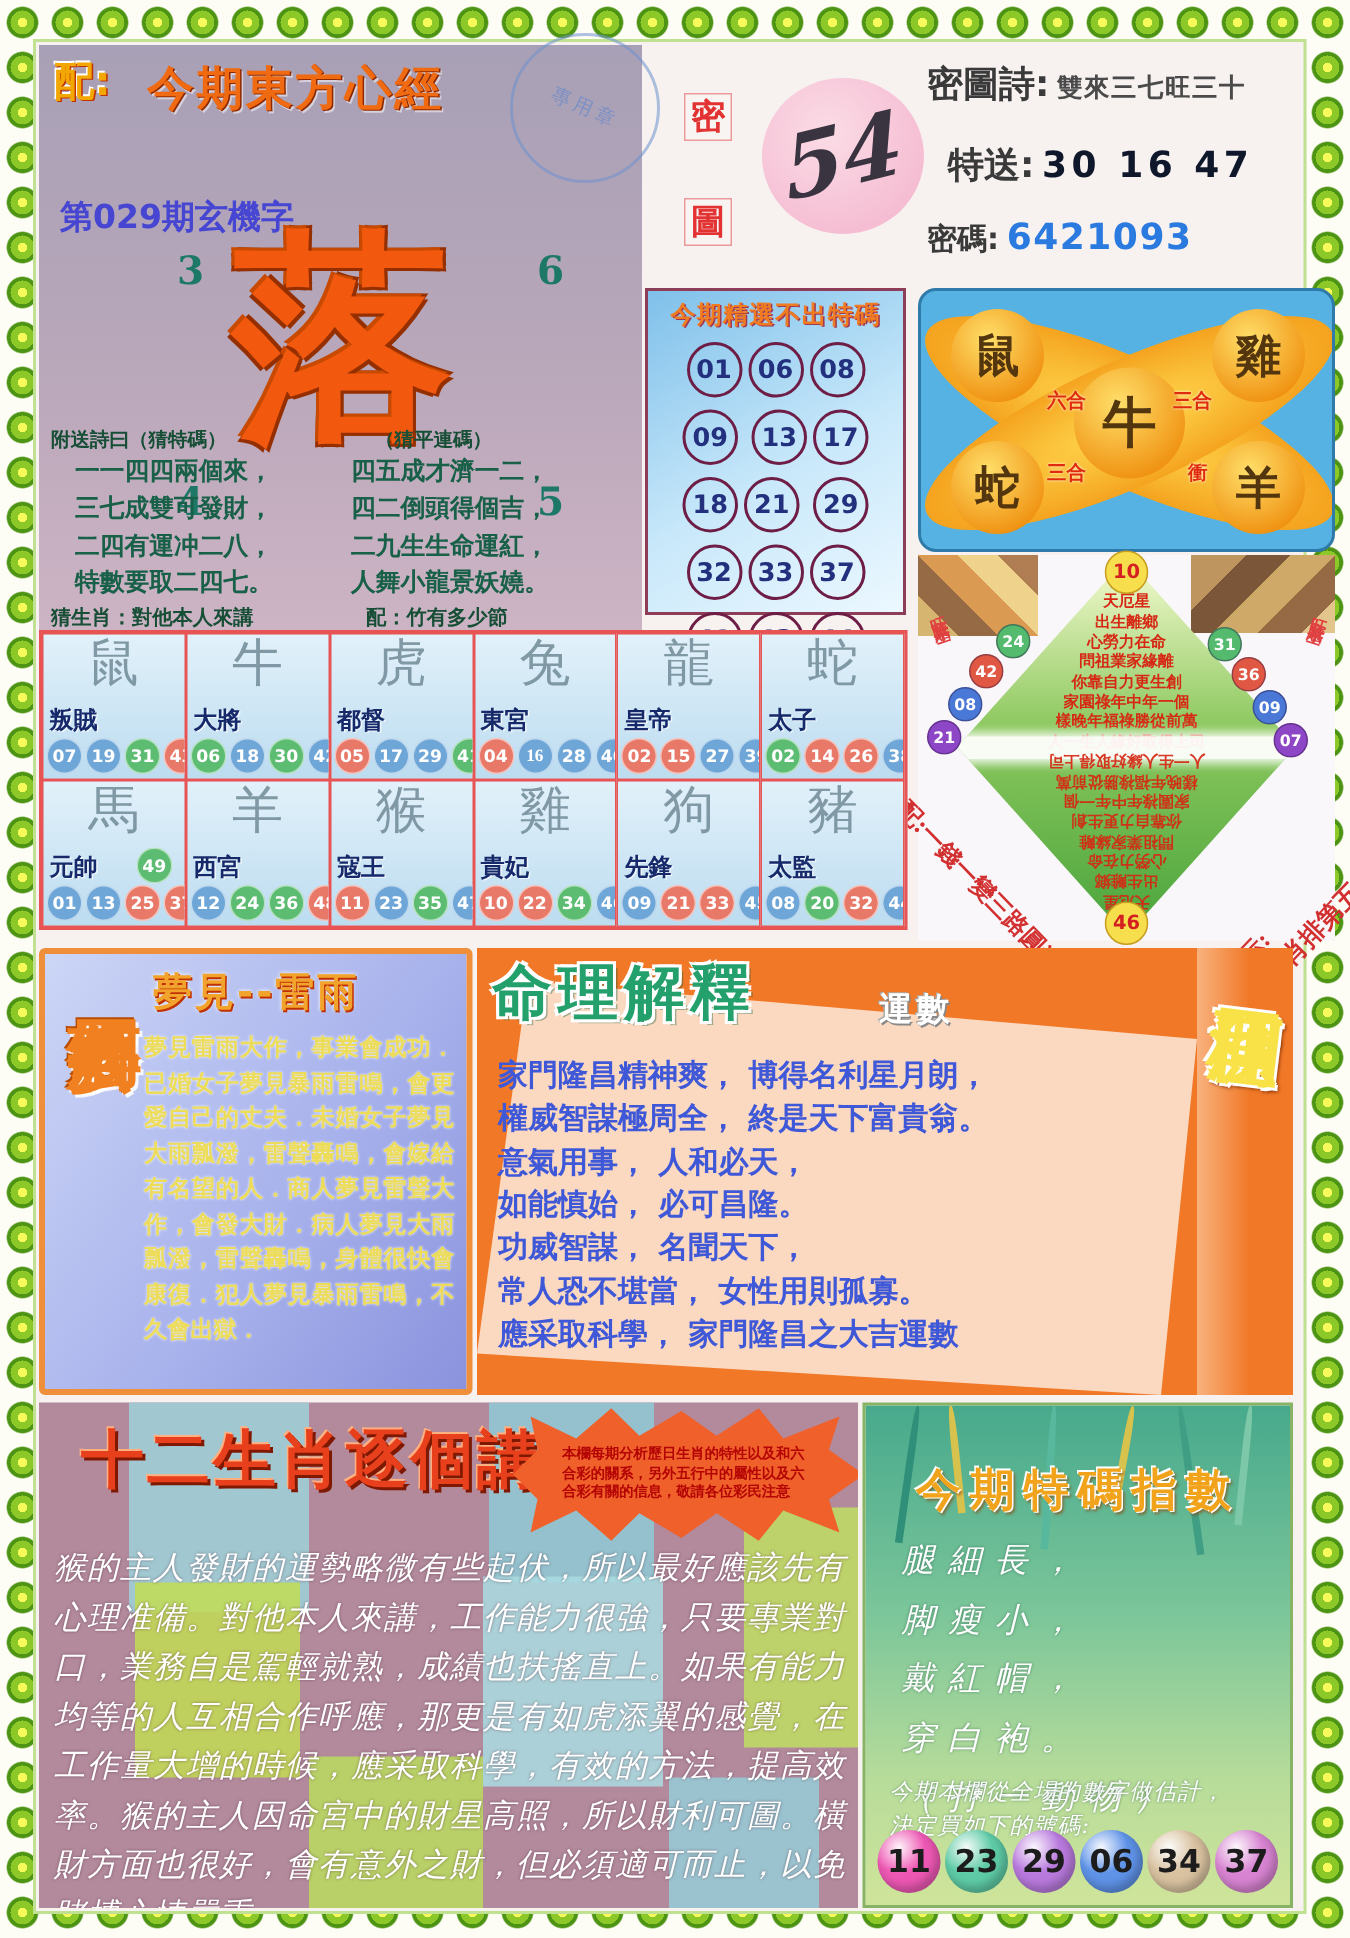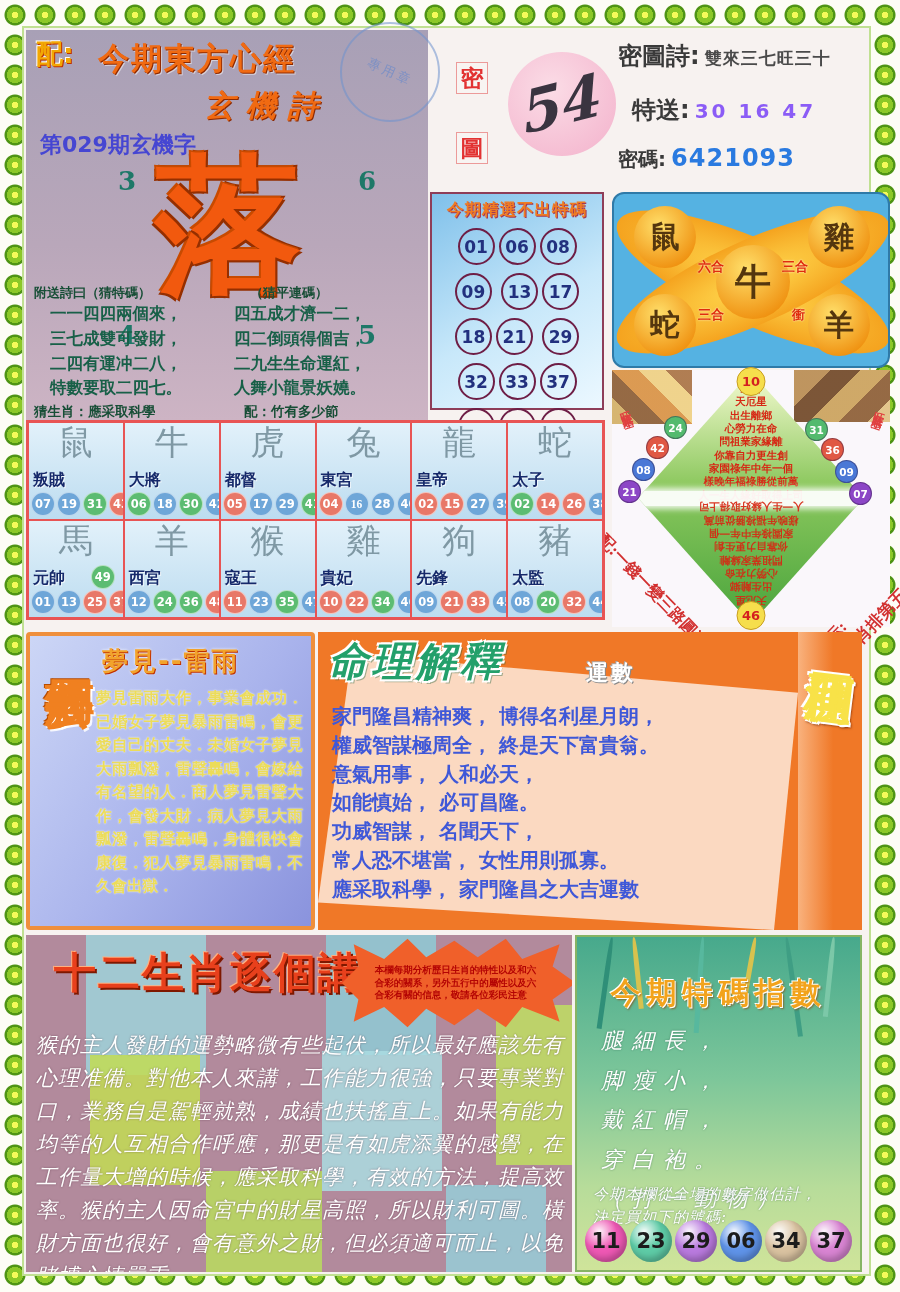--- a/index.html
+++ b/index.html
@@ -39,21 +39,21 @@
   .sealchar{width:30px;height:30px;line-height:30px;text-align:center;color:#e23232;font-weight:bold;
     font-size:23px;border:1px solid rgba(226,80,80,.55);font-family:"DejaVu Serif",serif;background:rgba(255,255,255,.15);}
   .pinkstamp{width:108px;height:104px;border-radius:50%;
     background:radial-gradient(circle at 40% 35%,#fbdce6,#f5bcd2 75%,#eeb0c8);
     display:flex;align-items:center;justify-content:center;}
   .pinkstamp span{font-family:"DejaVu Serif",serif;font-style:italic;font-weight:bold;font-size:58px;
     color:#3a3440;transform:rotate(-14deg) skewX(-8deg);}
 
   .tr-label{font-size:24px;font-weight:bold;color:#3a3a3a;}
   .tr-poemval{font-size:17px;font-weight:bold;color:#4a4a4a;font-family:"DejaVu Serif",serif;letter-spacing:1px;}
-  .tr-num{font-size:20px;font-weight:bold;color:#8b5cf6;letter-spacing:3px;text-align:center;}
+  .tr-num{font-size:24px;font-weight:bold;color:#0f172a;letter-spacing:3px;text-align:center;}
   .tr-code{font-size:24px;font-weight:bold;color:#2a7ae0;letter-spacing:1px;}
 
   
   .notout{left:430px;top:192px;width:174px;height:218px;border:2px solid #8e3d58;
     background:linear-gradient(150deg,#7fc0ea,#c8e8fa 55%,#ecf8ff);padding:5px 4px;}
   .notout-title{font-size:16.5px;font-weight:bold;color:#f07c22;text-shadow:1px 1px 0 #a03858;text-align:center;letter-spacing:1px;}
   .nball{width:33px;height:33px;border-radius:50%;border:2px solid #6e1e46;display:inline-flex;
     align-items:center;justify-content:center;font-size:17px;font-weight:bold;color:#22307e;margin:4px 2px;}
 
   
@@ -104,21 +104,21 @@
   .dream-t{position:absolute;left:72px;top:8px;font-size:26px;font-weight:bold;color:#f2a32c;
     text-shadow:1px 1px 0 #c03000,0 0 3px #fff;letter-spacing:2px;}
   .dream-b{position:absolute;left:66px;top:50px;right:8px;font-size:15.5px;font-weight:bold;color:#ecdc5a;
     line-height:1.52;text-shadow:0 0 2px rgba(255,255,255,.9);text-align:justify;font-family:"DejaVu Serif",serif;}
 
   
   .destiny{left:318px;top:632px;width:480px;height:298px;background:#f07827;overflow:hidden;}
   .dtrap{position:absolute;left:0;top:22px;right:0;bottom:0;background:#fbd9c1;
     clip-path:polygon(7% 0,100% 14%,95% 100%,0 90%);}
   .destiny-t{position:absolute;left:10px;top:2px;font-size:40px;font-weight:bold;color:#23a06b;letter-spacing:4px;
-    text-shadow:2px 2px 0 #fff,-2px -2px 0 #fff,2px -2px 0 #fff,-2px 2px 0 #fff,3px 3px 0 rgba(0,80,40,.35);font-style:italic;}
+    text-shadow:2px 2px 0 #fff,-2px -2px 0 #fff,2px -2px 0 #fff,-2px 2px 0 #fff,3px 3px 0 rgba(0,80,40,.35);}
   .destiny-s{position:absolute;left:268px;top:26px;font-size:22px;font-weight:bold;color:#fff;
     text-shadow:1px 1px 0 #888,-1px -1px 0 #aaa;letter-spacing:3px;}
   .destiny-b{position:absolute;left:14px;top:70px;right:10px;font-size:20px;font-weight:bold;color:#3f58d8;
     line-height:1.44;white-space:pre-line;}
 
   
   .pillars{left:798px;top:632px;width:64px;height:298px;background:linear-gradient(90deg,#f9b27e,#f07827 55%);}
   .pillars-v{position:absolute;left:4px;top:6px;font-size:48px;line-height:1.44;font-weight:bold;color:#f8e248;
     writing-mode:vertical-rl;font-family:"DejaVu Serif",serif;transform:rotate(7deg);
     text-shadow:2px 2px 0 #fff,-2px -2px 0 #fff,3px 3px 2px rgba(120,40,0,.5);}
@@ -156,38 +156,37 @@
 </head>
 <body>
 
 <div class="page">
   <div class="flowers"></div>
   <div class="content"></div>
 
   <div class="panel hdr">
     <span class="abs pei" style="left:10px;top:6px">配:</span>
     <span class="abs t1" style="left:72px;top:8px">今期東方心經</span>
-    <span class="abs t2" style="left:178px;top:56px">玄機詩</span>
     <div class="abs bluestamp" style="right:-12px;top:-8px">
       <span>專用章</span>
     </div>
     <span class="abs issue" style="left:14px;top:100px">第029期玄機字</span>
     <span class="abs bignum" style="left:92px;top:136px">3</span>
     <span class="abs bignum" style="left:332px;top:136px">6</span>
     <span class="abs bignum" style="left:92px;top:290px">4</span>
     <span class="abs bignum" style="left:332px;top:290px">5</span>
     <span class="abs mystery" style="left:128px;top:120px">落</span>
 
     <div class="abs" style="left:8px;top:254px;width:192px">
       <div class="poemhead">附送詩曰（猜特碼）</div>
       <div class="poem" style="padding-left:16px">一一四四兩個來，
 三七成雙可發財，
 二四有運冲二八，
 特數要取二四七。</div>
-      <div class="poemfoot" style="margin-top:2px">猜生肖：應采取科學</div>
+      <div class="poemfoot" style="margin-top:2px">猜生肖：對他本人來講</div>
       <div class="poemfoot" style="margin-top:5px">猜：調玉燭</div>
     </div>
     <div class="abs" style="left:208px;top:254px;width:192px">
       <div class="poemhead" style="padding-left:16px">（猜平連碼）</div>
       <div class="poem">四五成才濟一二，
 四二倒頭得個吉，
 二九生生命運紅，
 人舞小龍景妖嬈。</div>
       <div class="poemfoot" style="margin-top:2px;padding-left:10px">配：竹有多少節</div>
     </div>

